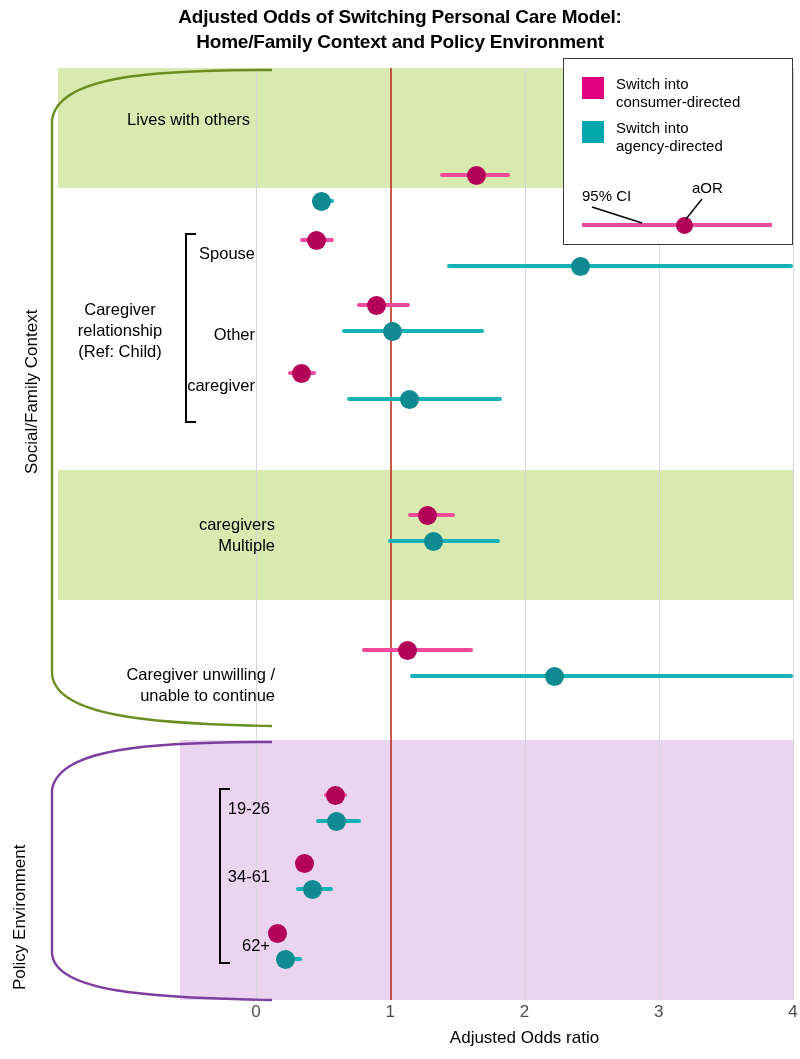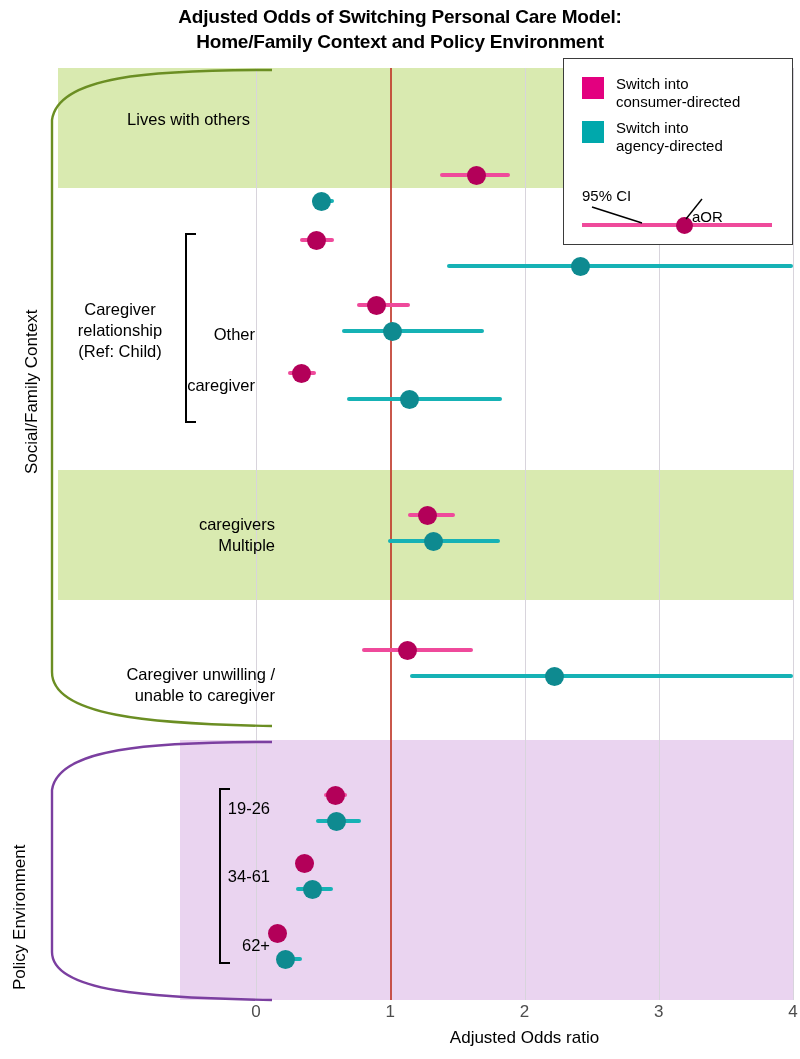--- a/index.html
+++ b/index.html
@@ -145,35 +145,36 @@
       <div class="tick" style="left: 256px;">0</div>
       <div class="tick" style="left: 390.25px;">1</div>
       <div class="tick" style="left: 524.5px;">2</div>
       <div class="tick" style="left: 658.75px;">3</div>
       <div class="tick" style="left: 793px;">4</div>
     </div>
   <div class="axistitle">Adjusted Odds ratio</div>
 
   <div class="rowlabel" style="left:40px;top:109px;width:210px;">Lives with others</div>
 
+  <div class="rowlabel" style="left:40px;top:243px;width:215px;">Spouse</div>
 
   <div class="rowlabel" style="left:40px;top:324px;width:215px;">Other</div>
 
   <div class="rowlabel" style="left:40px;top:375px;width:215px;">
     <div>caregiver</div>
   </div>
 
   <div class="rowlabel" style="left:40px;top:514px;width:235px;">
     <div>caregivers</div>
     <div>Multiple</div>
   </div>
 
   <div class="rowlabel" style="left:10px;top:664px;width:265px;">
     <div>Caregiver unwilling /</div>
-    <div>unable to caregiver</div>
+    <div>unable to continue</div>
   </div>
 
   <div class="sublabel" style="left:160px;top:798px;width:110px;">19-26</div>
 
   <div class="sublabel" style="left:160px;top:866px;width:110px;">34-61</div>
 
   <div class="sublabel" style="left:160px;top:935px;width:110px;">62+</div>
 
   <div class="grouplabel" style="left:55px;top:299px;width:130px;">
     <div>Caregiver</div>
@@ -206,21 +207,21 @@
       <div>consumer-directed</div>
     </div>
 
     <div class="lgswatch" style="left:18px;top:62px;background:#00a8ac;"></div>
     <div class="lgtext" style="left:52px;top:60px;width:165px;">
       <div>Switch into</div>
       <div>agency-directed</div>
     </div>
 
     <div class="lgcitext" style="left:18px;top:128px;">95% CI</div>
-    <div class="lgcitext" style="left:128px;top:120px;margin-top:29px;">aOR</div>
+    <div class="lgcitext" style="left:128px;top:120px;">aOR</div>
 
     <div class="lgline" style="left:18px;top:164px;width:190px;background:#ef4a9b;"></div>
     <div class="lgdot" style="left:120px;top:166px;background:#b30059;"></div>
 
     <svg class="leader">
       <line x1="28" y1="148" x2="78" y2="164" stroke="#000" stroke-width="1.4"></line>
       <line x1="138" y1="140" x2="122" y2="160" stroke="#000" stroke-width="1.4"></line>
     </svg>
   </div>
 

